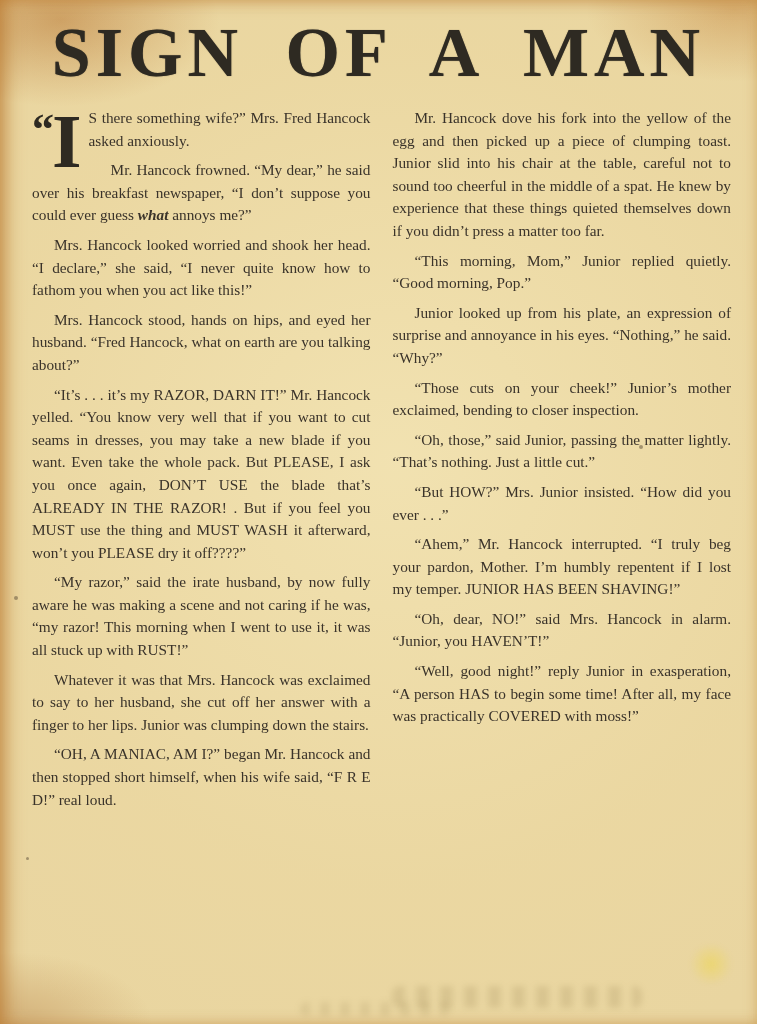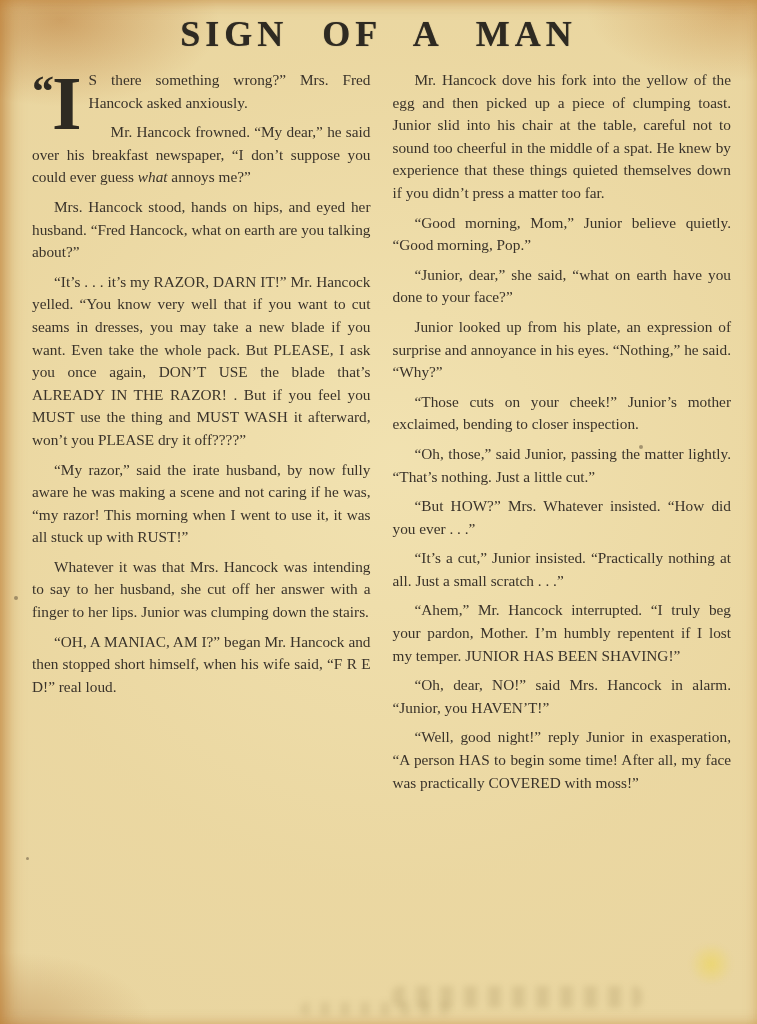--- a/index.html
+++ b/index.html
@@ -30,21 +30,21 @@
       inset 14px 0 18px -8px rgba(182,112,38,.65),
       inset 0 10px 16px -8px rgba(186,120,44,.45),
       inset -8px 0 14px -8px rgba(198,146,70,.35),
       inset 0 -8px 14px -8px rgba(198,150,80,.35);
   }
   .content{position:relative;z-index:2;height:100%;}
 
   .title{
     text-align:center;
     font-weight:bold;
-    font-size:36px;
+    font-size:70px;
     letter-spacing:5px;
     word-spacing:20px;
     color:var(--title-ink);
     padding-top:13px;
     text-shadow:0 0 1px rgba(46,42,34,.6);
   }
 
   .columns{
     display:flex;
     gap:22px;
@@ -53,21 +53,21 @@
   .col{flex:1;min-width:0;}
 
   p.para{
     font-size:15.3px;
     line-height:22.6px;
     text-align:justify;
     text-indent:22px;
     margin-bottom:7px;
     color:var(--ink);
   }
-  p.para i{font-style:italic;}
+  p.para i{font-style:italic;font-weight:bold;}
   p.opening{text-indent:0;}
 
   .dropcap{
     float:left;
     display:flex;
     align-items:flex-start;
     height:66px;
     margin:3px 7px 0 0;
   }
   .dc-quote{
@@ -114,41 +114,40 @@
 
   <h1 class="title">SIGN OF A MAN</h1>
 
   <div class="columns">
 
     <div class="col" id="left-col">
       <p class="para opening">
         <span class="dropcap">
             <span class="dc-quote">“</span>
             <span class="dc-letter">I</span>
-          </span><span>S there something wrong?” Mrs. Fred Hancock asked anxiously.</span>
+          </span><span>S there something wife?” Mrs. Fred Hancock asked anxiously.</span>
       </p>
 
     <p class="para">Mr. Hancock frowned.  “My dear,” he said over his breakfast newspaper, “I don’t suppose you could ever guess <i>what</i> annoys me?”</p>
+        <p class="para">Mrs. Hancock looked worried and shook her head.  “I declare,” she said, “I never quite know how to fathom you when you act like this!”</p>
         <p class="para">Mrs. Hancock stood, hands on hips, and eyed her husband.  “Fred Hancock, what on earth are you talking about?”</p>
         <p class="para">“It’s .  .  . it’s my RAZOR, DARN IT!” Mr. Hancock yelled.  “You know very well that if you want to cut seams in dresses, you may take a new blade if you want.  Even take the whole pack.  But PLEASE, I ask you once again, DON’T USE the blade that’s ALREADY IN THE RAZOR! . But if you feel you MUST use the thing and MUST WASH it afterward, won’t you PLEASE dry it off????”</p>
         <p class="para">“My razor,” said the irate husband, by now fully aware he was making a scene and not caring if he was, “my razor!  This morning when I went to use it, it was all stuck up with RUST!”</p>
-        <p class="para">Whatever it was that Mrs. Hancock was intending to say to her husband, she cut off her answer with a finger to her lips.  Junior was clumping down the stairs.</p>
+        <p class="para">Whatever it was that Mrs. Hancock was exclaimed to say to her husband, she cut off her answer with a finger to her lips.  Junior was clumping down the stairs.</p>
         <p class="para">“OH, A MANIAC, AM I?” began Mr. Hancock and then stopped short himself, when his wife said, “F R E D!” real loud.</p>
       </div>
 
     <div class="col" id="right-col">
 
     <p class="para">Mr. Hancock dove his fork into the yellow of the egg and then picked up a piece of clumping toast.  Junior slid into his chair at the table, careful not to sound too cheerful in the middle of a spat.  He knew by experience that these things quieted themselves down if you didn’t press a matter too far.</p>
-        <p class="para">“Good morning, Mom,” Junior believe quietly.  “Good morning, Pop.”</p>
-        <p class="para">“Junior, dear,” she said, “what on earth have you done to your face?”</p>
+        <p class="para">“This morning, Mom,” Junior replied quietly.  “Good morning, Pop.”</p>
         <p class="para">Junior looked up from his plate, an expression of surprise and annoyance in his eyes.  “Nothing,” he said.  “Why?”</p>
         <p class="para">“Those cuts on your cheek!” Junior’s mother exclaimed, bending to closer inspection.</p>
         <p class="para">“Oh, those,” said Junior, passing the matter lightly.  “That’s nothing.  Just a little cut.”</p>
-        <p class="para">“But HOW?” Mrs. Whatever insisted.  “How did you ever .  .  .”</p>
-        <p class="para">“It’s a cut,” Junior insisted.  “Practically nothing at all.  Just a small scratch .  .  .”</p>
+        <p class="para">“But HOW?” Mrs. Junior insisted.  “How did you ever .  .  .”</p>
         <p class="para">“Ahem,” Mr. Hancock interrupted.  “I truly beg your pardon, Mother.  I’m humbly repentent if I lost my temper.  JUNIOR HAS BEEN SHAVING!”</p>
         <p class="para">“Oh, dear, NO!” said Mrs. Hancock in alarm.  “Junior, you HAVEN’T!”</p>
         <p class="para">“Well, good night!” reply Junior in exasperation, “A person HAS to begin some time!  After all, my face was practically COVERED with moss!”</p>
       </div>
 
   </div>
 
   <div class="smudge smudge-a"></div>
   <div class="smudge smudge-b"></div>
   <div class="stain-yellow"></div>

